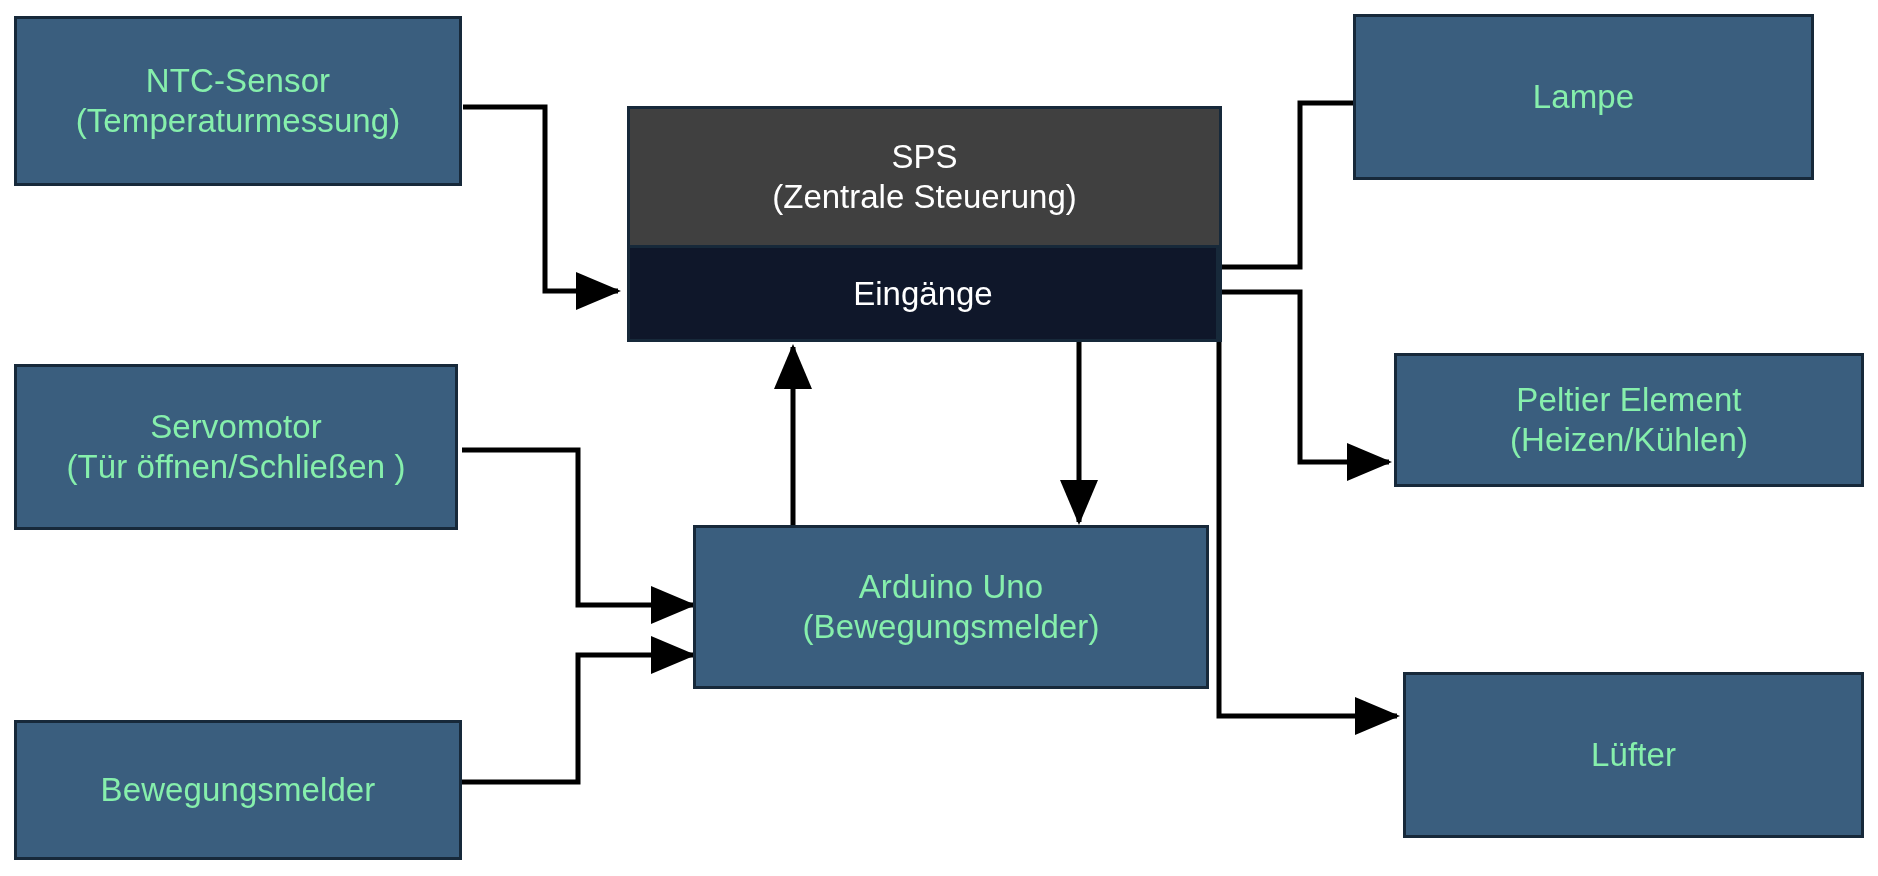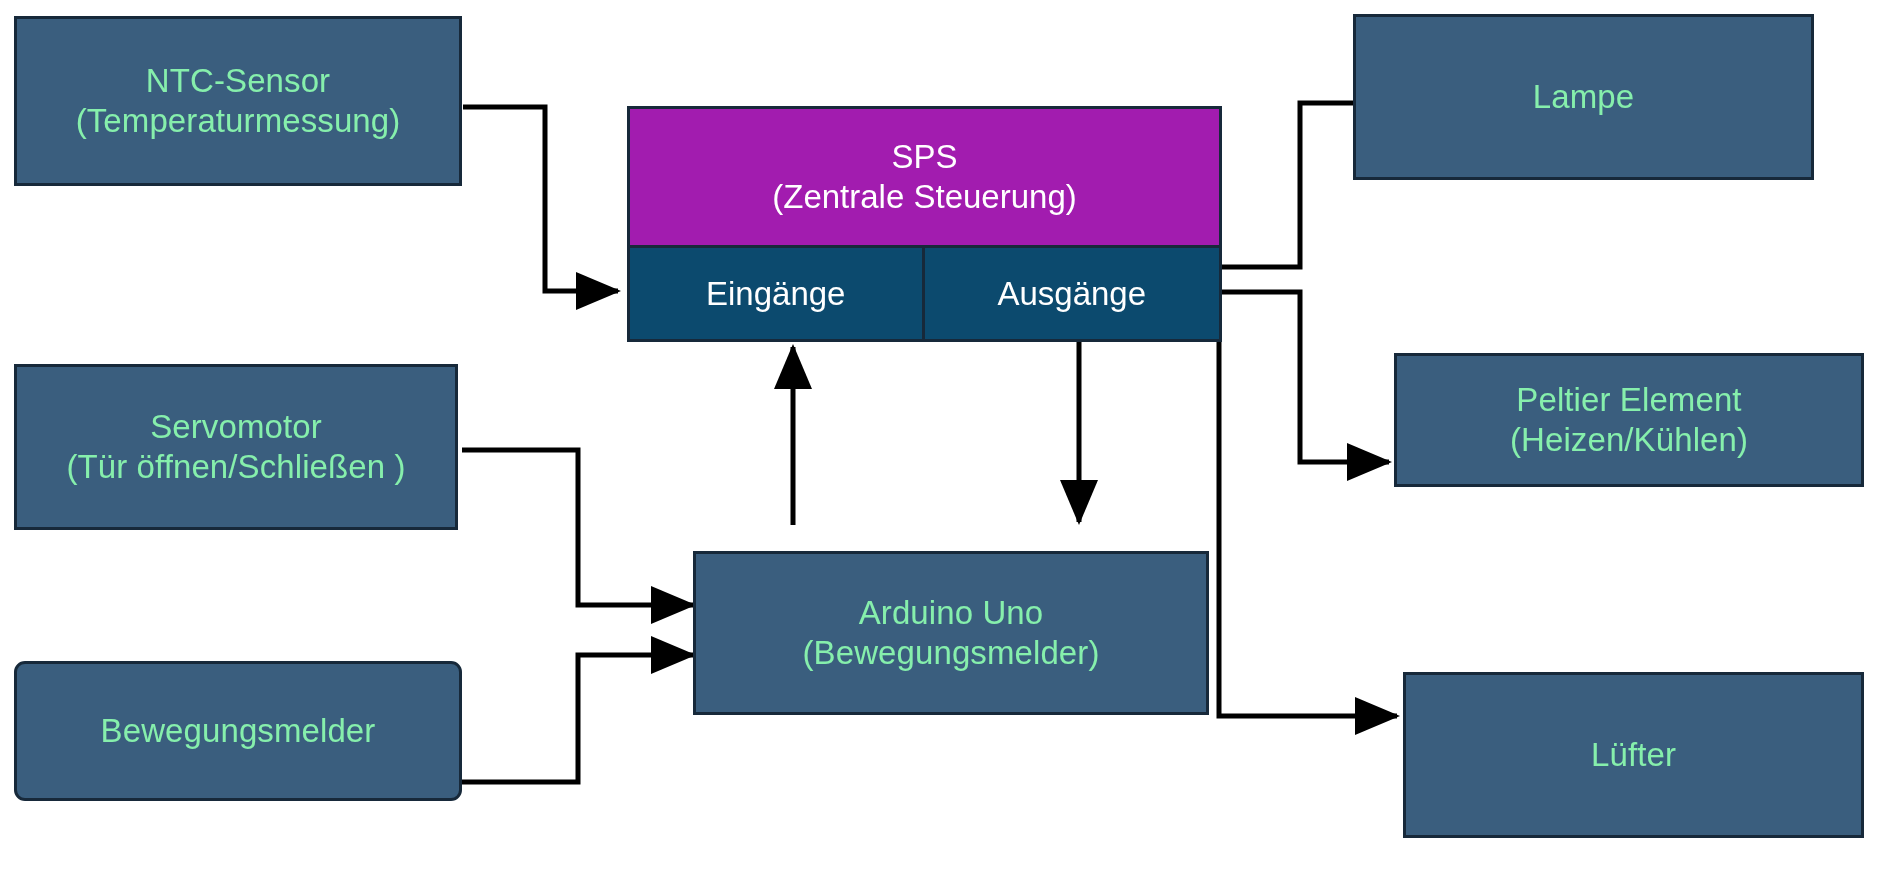--- a/index.html
+++ b/index.html
@@ -43,37 +43,37 @@
   .node .l2 { display: block; }
   
   #sps-group {
     position: absolute;
     box-sizing: border-box;
     z-index: 2;
   }
   #sps-header {
     position: absolute;
     box-sizing: border-box;
-    background: #a21caf;
+    background: #404040;
     border: 3px solid #17293A;
     color: #fff;
     display: flex;
     flex-direction: column;
     align-items: center;
     justify-content: center;
     text-align: center;
     line-height: 1.22;
     font-size: 33px;
   }
   #sps-io-row {
     position: absolute;
     display: flex;
     box-sizing: border-box;
     border: 3px solid #17293A;
-    background: #0c4a6e;
+    background: #0f172a;
   }
   .io-cell {
     flex: 1 1 50%;
     box-sizing: border-box;
     display: flex;
     align-items: center;
     justify-content: center;
     color: #ffffff;
     font-size: 33px;
     text-align: center;
@@ -112,40 +112,37 @@
   <div class="node" style="left:14px; top:16px; width:448px; height:170px;">
     <span>NTC-Sensor</span>
     <span class="l2">(Temperaturmessung)</span>
   </div>
 
   <div class="node" style="left:14px; top:364px; width:444px; height:166px;">
     <span>Servomotor</span>
     <span class="l2">(Tür öffnen/Schließen )</span>
   </div>
 
-  <div class="node" style="left:14px; top:661px; width:448px; height:140px;border-radius:11px;">
+  <div class="node" style="left:14px; top:720px; width:448px; height:140px;">
     <span>Bewegungsmelder</span>
   </div>
 
   <div id="sps-group" style="left:627px; top:106px; width:595px; height:236px;">
     <div id="sps-header" style="left:0px; top:0px; width:595px; height:142px;">
       <span>SPS</span>
       <span class="l2">(Zentrale Steuerung)</span>
     </div>
     <div id="sps-io-row" style="left:0px; top:139px; width:595px; height:97px;">
       <div class="io-cell split-left">
         <span>Eingänge</span>
       </div>
-      <div class="io-cell">
-        <span>Ausgänge</span>
-      </div>
     </div>
   </div>
 
-  <div class="node" style="left:693px; top:551px; width:516px; height:164px;">
+  <div class="node" style="left:693px; top:525px; width:516px; height:164px;">
     <span>Arduino Uno</span>
     <span class="l2">(Bewegungsmelder)</span>
   </div>
 
   <div class="node" style="left:1353px; top:14px; width:461px; height:166px;">
     <span>Lampe</span>
   </div>
 
   <div class="node" style="left:1394px; top:353px; width:470px; height:134px;">
     <span>Peltier Element</span>

